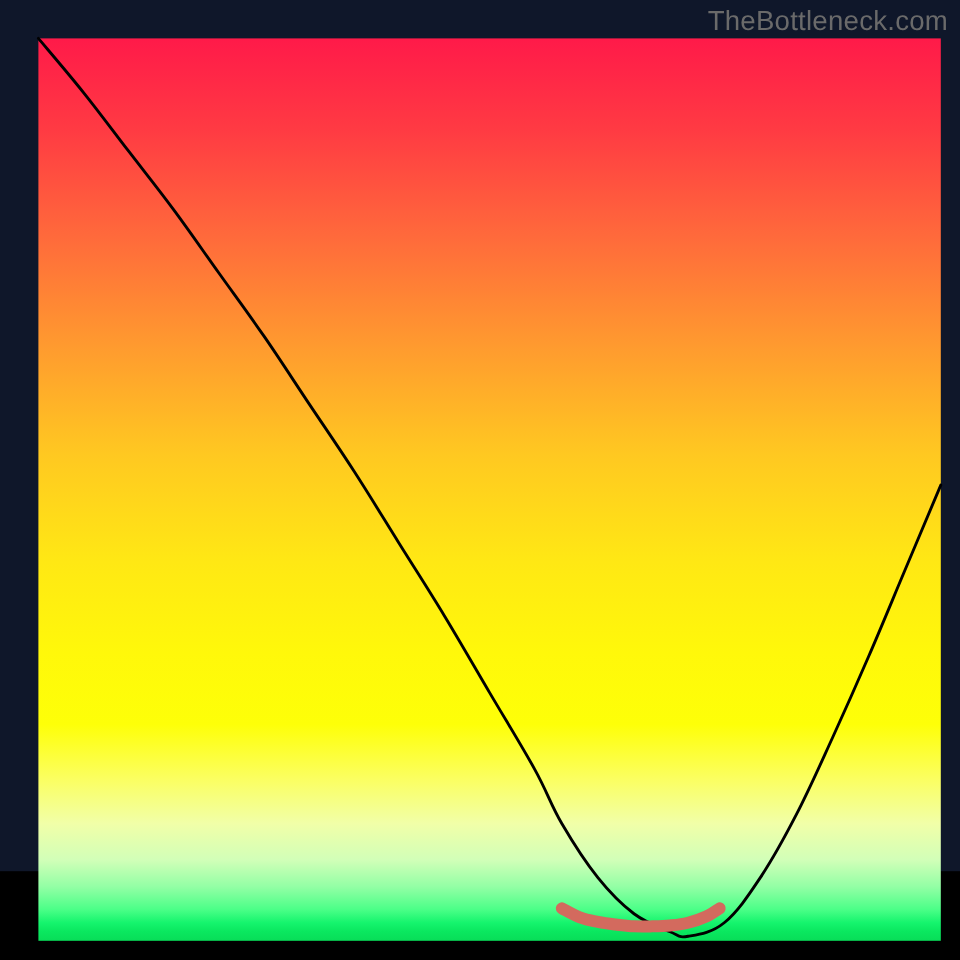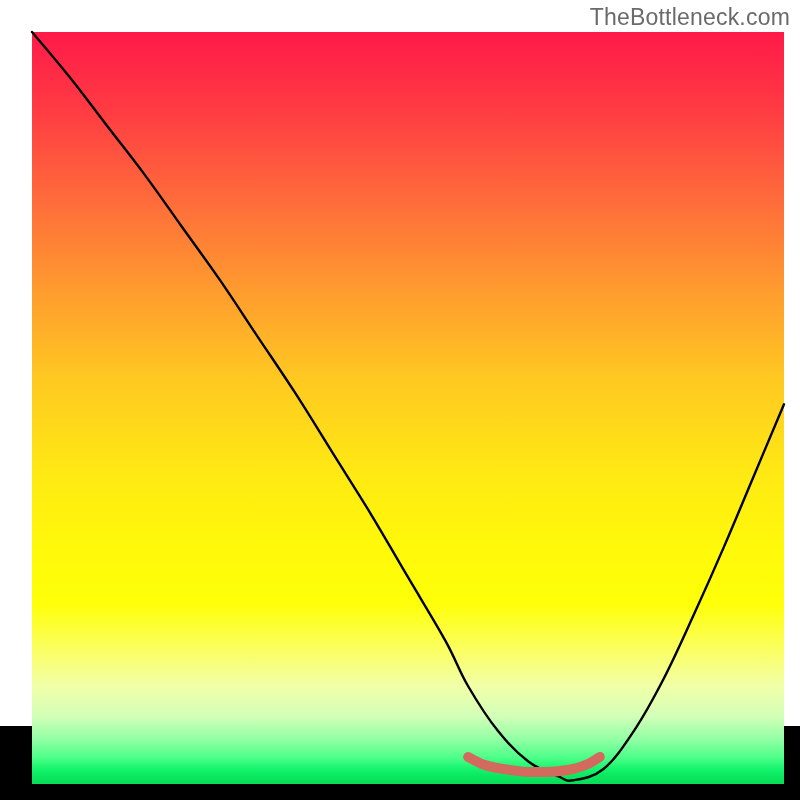--- a/index.html
+++ b/index.html
@@ -10,21 +10,21 @@
     background: #000;
     overflow: hidden;
     font-family: Arial, Helvetica, sans-serif;
   }
   .frame {
     position: absolute;
     left: 0;
     top: 0;
     width: 800px;
     height: 726px;
-    background: #ffffff;
+    background: #0f172a;
   }
   .plot {
     position: absolute;
     left: 32px;
     top: 32px;
     width: 752px;
     height: 752px;
     background: linear-gradient(
       to bottom,
       #ff1a49 0%,

